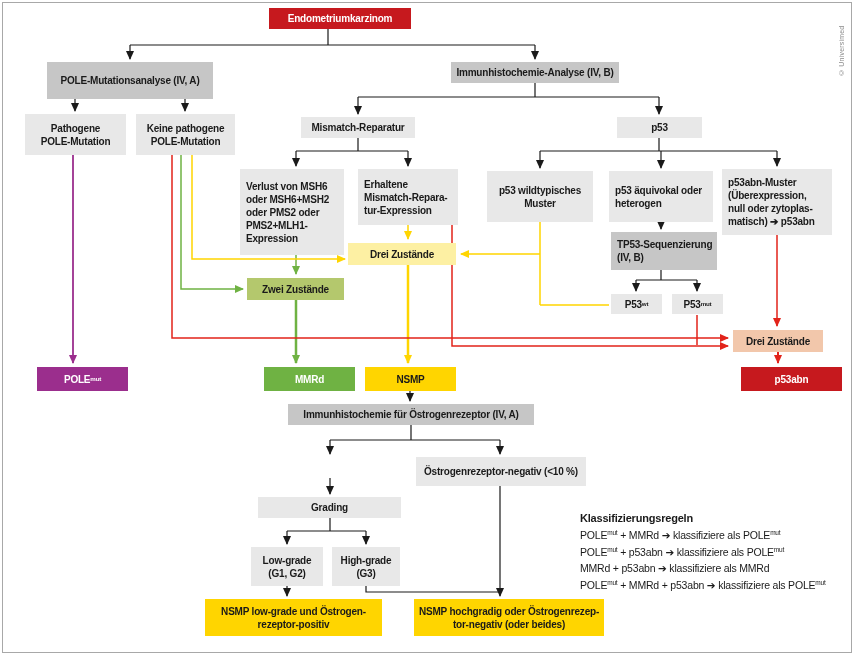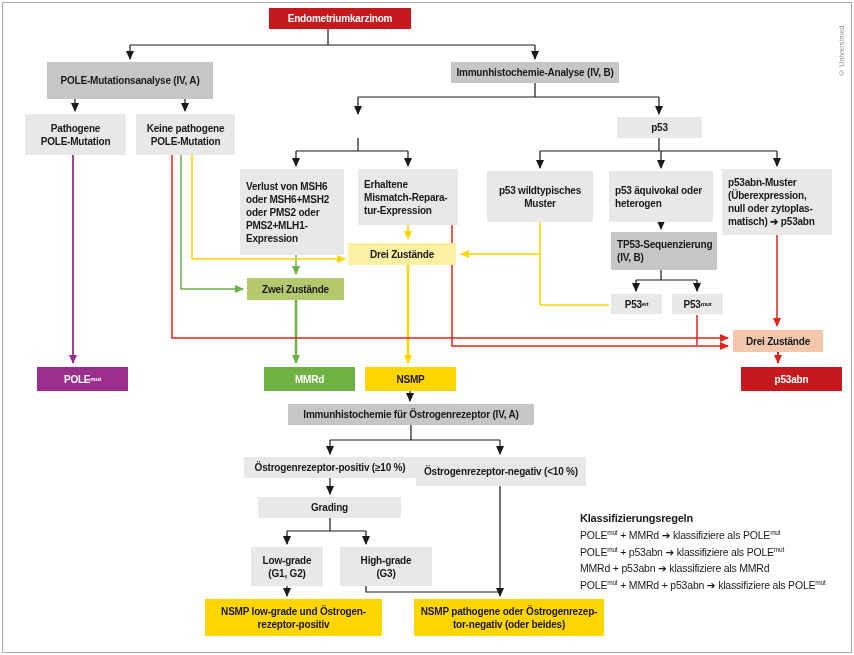--- a/index.html
+++ b/index.html
@@ -109,20 +109,21 @@
 
   <div class="node white" style="left:257px;top:8px;width:142px;height:21px;background:#c6191e">Endometriumkarzinom</div>
 
   <div class="node" style="left:47px;top:62px;width:166px;height:37px;background:#c6c6c6">POLE-Mutationsanalyse (IV, A)</div>
   <div class="node" style="left:451px;top:62px;width:168px;height:21px;background:#c6c6c6">Immunhistochemie-Analyse (IV, B)</div>
 
   <div class="node" style="left:25px;top:114px;width:101px;height:41px;background:#e8e8e8">Pathogene
 POLE-Mutation</div>
   <div class="node" style="left:136px;top:114px;width:99px;height:41px;background:#e8e8e8">Keine pathogene
 POLE-Mutation</div>
+  <div class="node" style="left:301px;top:117px;width:114px;height:21px;background:#e8e8e8">Mismatch-Reparatur</div>
   <div class="node" style="left:617px;top:117px;width:85px;height:21px;background:#e8e8e8">p53</div>
 
   <div class="node left" style="left:240px;top:169px;width:104px;height:86px;background:#e8e8e8">Verlust von MSH6
 oder MSH6+MSH2
 oder PMS2 oder
 PMS2+MLH1-
 Expression</div>
   <div class="node left" style="left:358px;top:169px;width:100px;height:56px;background:#e8e8e8">Erhaltene
 Mismatch-Repara-
 tur-Expression</div>
@@ -143,32 +144,31 @@
   <div class="node" style="left:348px;top:243px;width:108px;height:22px;background:#fdf0a3">Drei Zustände</div>
   <div class="node" style="left:247px;top:278px;width:97px;height:22px;background:#b4c86d">Zwei Zustände</div>
   <div class="node" style="left:733px;top:330px;width:90px;height:22px;background:#f2c7ab">Drei Zustände</div>
 
   <div class="node white" style="left:25px;top:367px;width:91px;height:24px;background:#9b2e8d">POLE<sup>mut</sup></div>
   <div class="node white" style="left:252px;top:367px;width:91px;height:24px;background:#6fb243">MMRd</div>
   <div class="node" style="left:365px;top:367px;width:91px;height:24px;background:#ffd500">NSMP</div>
   <div class="node white" style="left:729px;top:367px;width:101px;height:24px;background:#c6191e">p53abn</div>
 
   <div class="node" style="left:288px;top:404px;width:246px;height:21px;background:#c6c6c6">Immunhistochemie für Östrogenrezeptor (IV, A)</div>
-  <div class="node" style="left:244px;top:457px;width:172px;height:21px;background:#e8e8e8">Östrogenrezeptor-positiv (≥10 %)</div>
   <div class="node" style="left:416px;top:457px;width:170px;height:29px;background:#e8e8e8">Östrogenrezeptor-negativ (&lt;10 %)</div>
 
   <div class="node" style="left:258px;top:497px;width:143px;height:21px;background:#e8e8e8">Grading</div>
   <div class="node" style="left:251px;top:547px;width:72px;height:39px;background:#e8e8e8">Low-grade
 (G1, G2)</div>
-  <div class="node" style="left:340px;top:547px;width:92px;height:39px;background:#e8e8e8">High-grade
+  <div class="node" style="left:332px;top:547px;width:68px;height:39px;background:#e8e8e8">High-grade
 (G3)</div>
 
   <div class="node" style="left:205px;top:599px;width:177px;height:37px;background:#ffd500">NSMP low-grade und Östrogen-
 rezeptor-positiv</div>
-  <div class="node" style="left:414px;top:599px;width:190px;height:37px;background:#ffd500">NSMP pathogene oder Östrogenrezep-
+  <div class="node" style="left:414px;top:599px;width:190px;height:37px;background:#ffd500">NSMP hochgradig oder Östrogenrezep-
 tor-negativ (oder beides)</div>
 
   <div class="legend">
     <div class="title">Klassifizierungsregeln</div>
     <div class="rule">POLE<sup>mut</sup> + MMRd ➔ klassifiziere als POLE<sup>mut</sup></div>
     <div class="rule">POLE<sup>mut</sup> + p53abn ➔ klassifiziere als POLE<sup>mut</sup></div>
     <div class="rule">MMRd + p53abn ➔ klassifiziere als MMRd</div>
     <div class="rule">POLE<sup>mut</sup> + MMRd + p53abn ➔ klassifiziere als POLE<sup>mut</sup></div>
   </div>
 

